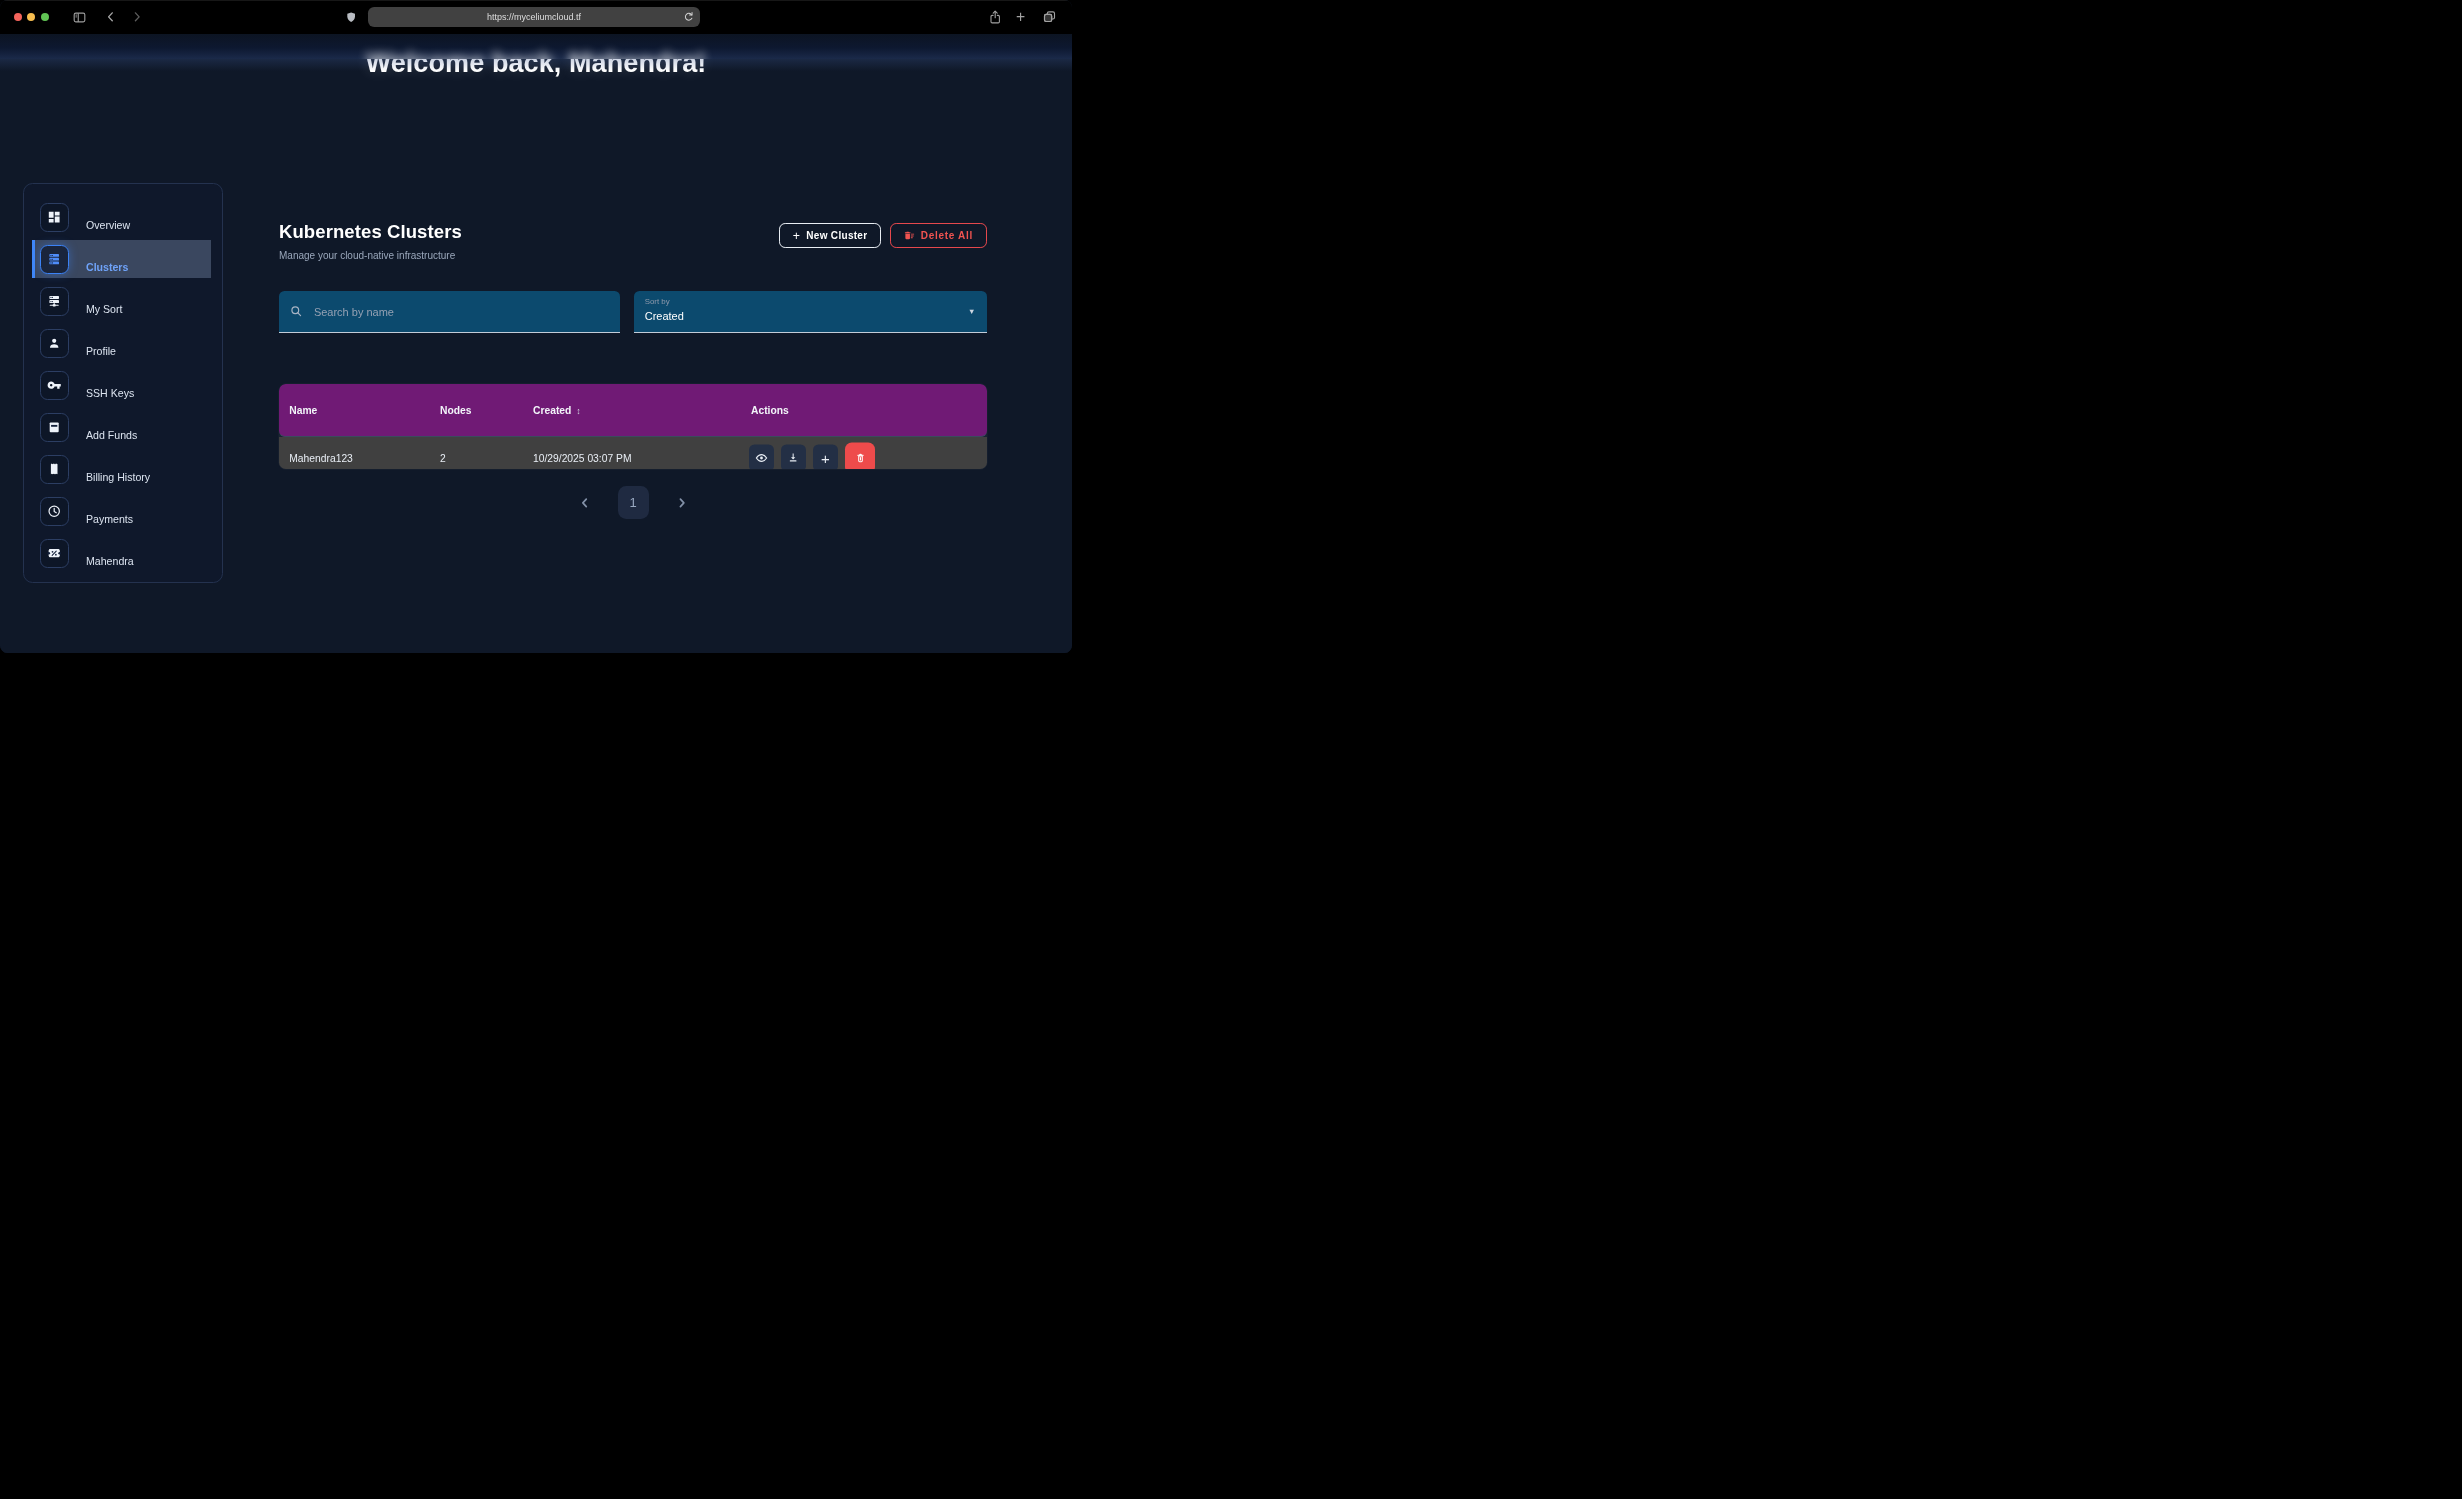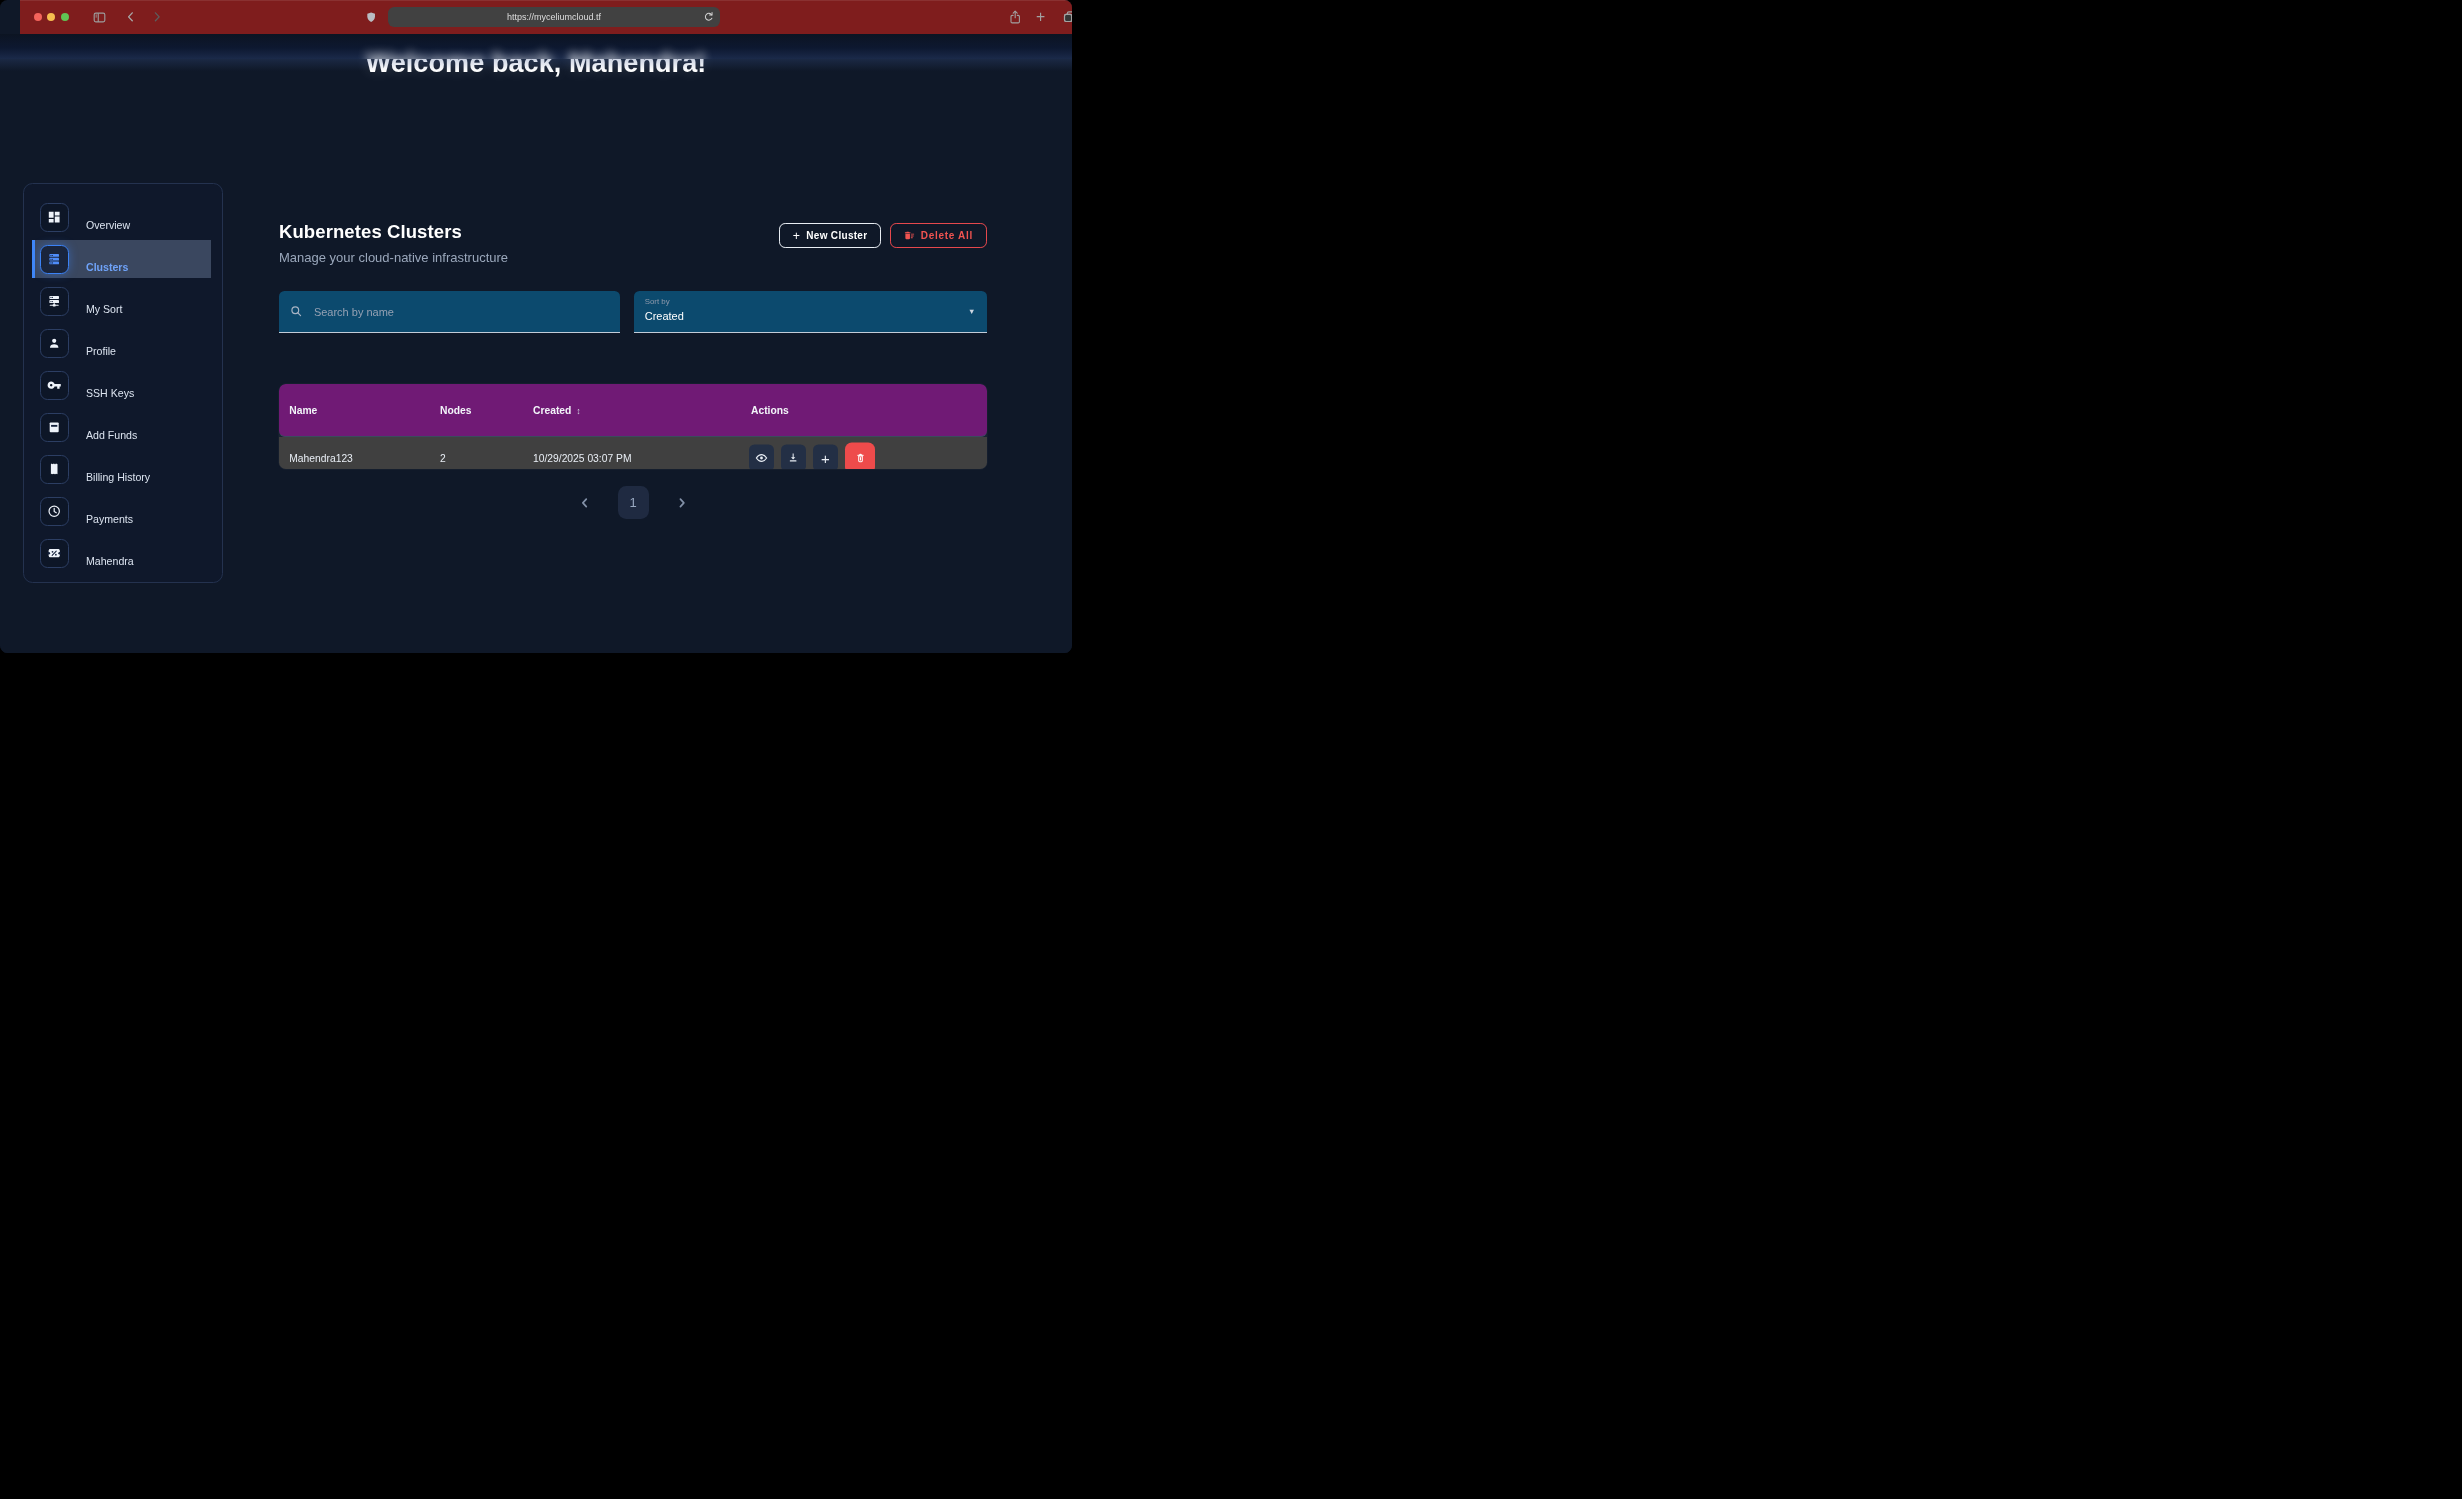--- a/index.html
+++ b/index.html
@@ -1,20 +1,20 @@
 <!DOCTYPE html>
 <html style="font-size:11px"><head>
 <meta charset="utf-8">
 <style>
   html,body{margin:0;padding:0;background:#000;}
   body{width:1072px;height:653px;position:relative;font-family:"Liberation Sans",sans-serif;-webkit-font-smoothing:antialiased;}
   .window{position:absolute;inset:0;border-radius:7.5px;overflow:hidden;background:#0f1828;}
 
   
-  .chrome{position:absolute;top:0;left:0;right:0;height:34px;background:#7f1d1d;box-shadow:inset 0 0.7px 0 rgba(255,255,255,.12);border-bottom:0.7px solid #101010;margin-left:20px;}
+  .chrome{position:absolute;top:0;left:0;right:0;height:34px;background:#000000;box-shadow:inset 0 0.7px 0 rgba(255,255,255,.12);border-bottom:0.7px solid #101010;}
   .light{position:absolute;top:13px;width:8.2px;height:8.2px;border-radius:50%;}
   .light.red{left:13.7px;background:#f4645c;}
   .light.yellow{left:27px;background:#f6bd4f;}
   .light.green{left:41px;background:#61c454;}
   .chrome-ic{position:absolute;top:9.6px;color:#9d9d9d;}
   .urlbar{position:absolute;left:368px;top:6.8px;width:332px;height:20.5px;border-radius:6.2px;background:#414141;display:flex;align-items:center;justify-content:center;color:#dedede;font-size:9px;}
   .reload{position:absolute;right:4.8px;top:3.4px;}
   .newtab-plus{position:absolute;left:1016px;top:6.8px;font-size:15.7px;font-weight:400;color:#a2a2a2;line-height:19px;}
 
   
@@ -34,21 +34,21 @@
   .side-item .lbl{position:relative;z-index:2;margin-left:17px;font-size:10.6px;font-weight:500;color:#dce4f0;margin-top:15px;}
   .side-item.active::before{content:"";position:absolute;left:-4.1px;right:-1.4px;top:-4.8px;bottom:-4.8px;background:#3a475f;z-index:1;}
   .side-item.active .bar{position:absolute;left:-4.1px;top:-4.8px;bottom:-4.8px;width:3.4px;background:#3f86f7;z-index:3;}
   .side-item.active .tile{border-color:#3b82f6;color:#4f8df9;box-shadow:0 0 9.6px rgba(59,130,246,.45);background:rgba(13,23,45,.7);}
   .side-item.active .lbl{color:#6fa3f9;font-weight:700;}
 
   
   .main{position:absolute;left:279px;width:708px;top:149px;}
   .main-head{position:absolute;top:38px;left:0;right:0;display:flex;justify-content:space-between;align-items:flex-start;}
   .sec-title{margin:0;font-size:18.5px;font-weight:700;color:#fff;letter-spacing:0.1px;}
-  .sec-sub{margin-top:6.8px;font-size:13px;color:#9aa7bb;}
+  .sec-sub{margin-top:6.8px;font-size:10px;color:#9aa7bb;}
   .btn{display:inline-flex;align-items:center;height:25px;border-radius:6.2px;padding:0 13px;font-size:10px;font-weight:700;background:transparent;cursor:pointer;box-sizing:border-box;}
   .btn-new{border:1px solid #e8edf3;color:#fff;letter-spacing:0.3px;}
   .btn-new .plus{font-size:12.3px;font-weight:400;margin-right:6.2px;}
   .btn-danger{border:1px solid #e5484d;color:#ef5350;margin-left:8.2px;letter-spacing:0.7px;}
   .btn-danger svg{margin-right:6.2px;}
 
   
   .filters{position:absolute;top:108px;left:0;right:0;display:flex;gap:13.7px;}
   .fieldbox{background:#0c4a6e;border-radius:5.5px 5.5px 0 0;border-bottom:1.4px solid #c2ccd8;box-sizing:border-box;height:42px;}
   .search{flex:0 0 341px;display:flex;align-items:center;padding:0 10.3px;gap:8.2px;color:#a9b4c4;}

